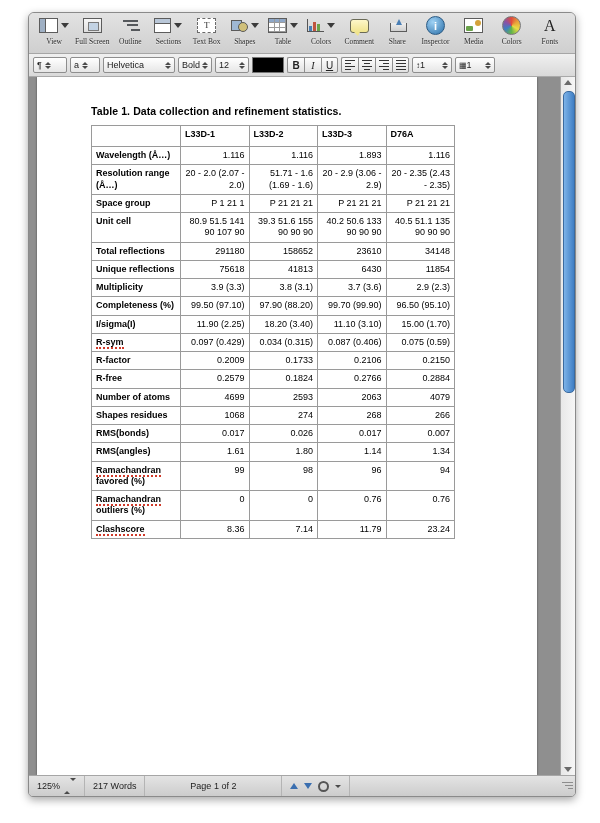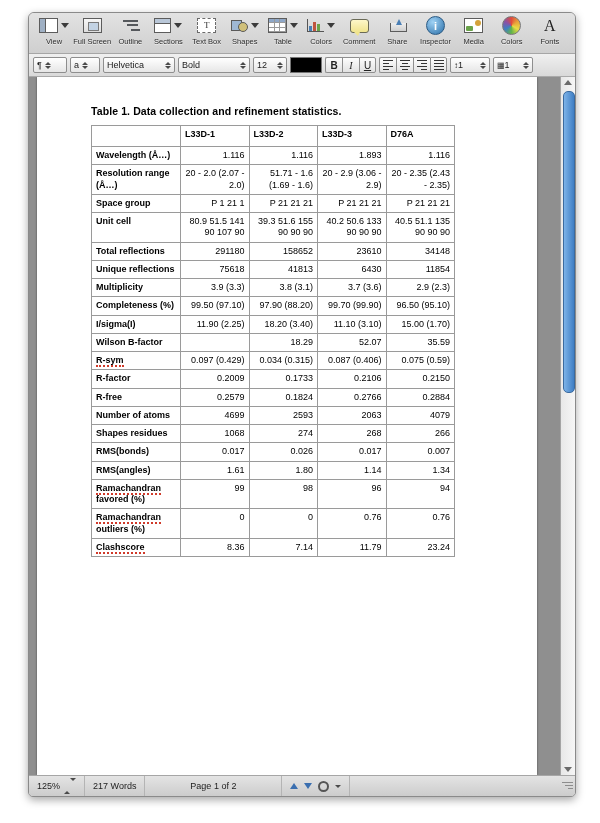--- a/index.html
+++ b/index.html
@@ -96,20 +96,21 @@
     justify-content: center;
     font-size: 14px;
     color: #3a3a3a;
   }
   .tbtn .lbl {
     font-size: 7.5px;
     color: #2d2d2d;
     margin-top: 2px;
     white-space: nowrap;
     text-shadow: 0 1px 0 rgba(255,255,255,0.6);
+    font-family: Liberation Serif, serif;
   }
   .tb-spacer { flex: 1 1 auto; }
   .ic-circle {
     width: 17px; height: 17px; border-radius: 50%;
     background: radial-gradient(circle at 35% 30%, #9fd2f5, #2b6fa8);
     border: 1px solid #2a5a84;
     color:#fff; font-size:11px; font-weight:bold;
     display:flex;align-items:center;justify-content:center;
   }
   .ic-colors {
@@ -535,21 +536,21 @@
           <span class="caret-dn"></span>
         </span>
     </div>
     <div class="fctl" style="width:72px">
       <span>Helvetica</span>
       <span class="caretbox" style="margin-left:auto">
           <span class="caret-up"></span>
           <span class="caret-dn"></span>
         </span>
     </div>
-    <div class="fctl" style="width:72px">
+    <div class="fctl" style="width:34px">
       <span>Bold</span>
       <span class="caretbox" style="margin-left:auto">
           <span class="caret-up"></span>
           <span class="caret-dn"></span>
         </span>
     </div>
     <div class="fctl" style="width:34px">
       <span>12</span>
       <span class="caretbox" style="margin-left:auto">
           <span class="caret-up"></span>
@@ -687,27 +688,20 @@
                   <td class="val">96.50 (95.10)</td>
                 </tr>
                 <tr>
                   <td class="rowhead">I/sigma(I)</td>
                   <td class="val">11.90 (2.25)</td>
                   <td class="val">18.20 (3.40)</td>
                   <td class="val">11.10 (3.10)</td>
                   <td class="val">15.00 (1.70)</td>
                 </tr>
                 <tr>
-                  <td class="rowhead">Wilson B-factor</td>
-                  <td class="val"></td>
-                  <td class="val">18.29</td>
-                  <td class="val">52.07</td>
-                  <td class="val">35.59</td>
-                </tr>
-                <tr>
                   <td class="rowhead"><span class="redsquig">R-sym</span></td>
                   <td class="val">0.097 (0.429)</td>
                   <td class="val">0.034 (0.315)</td>
                   <td class="val">0.087 (0.406)</td>
                   <td class="val">0.075 (0.59)</td>
                 </tr>
                 <tr>
                   <td class="rowhead">R-factor</td>
                   <td class="val">0.2009</td>
                   <td class="val">0.1733</td>

